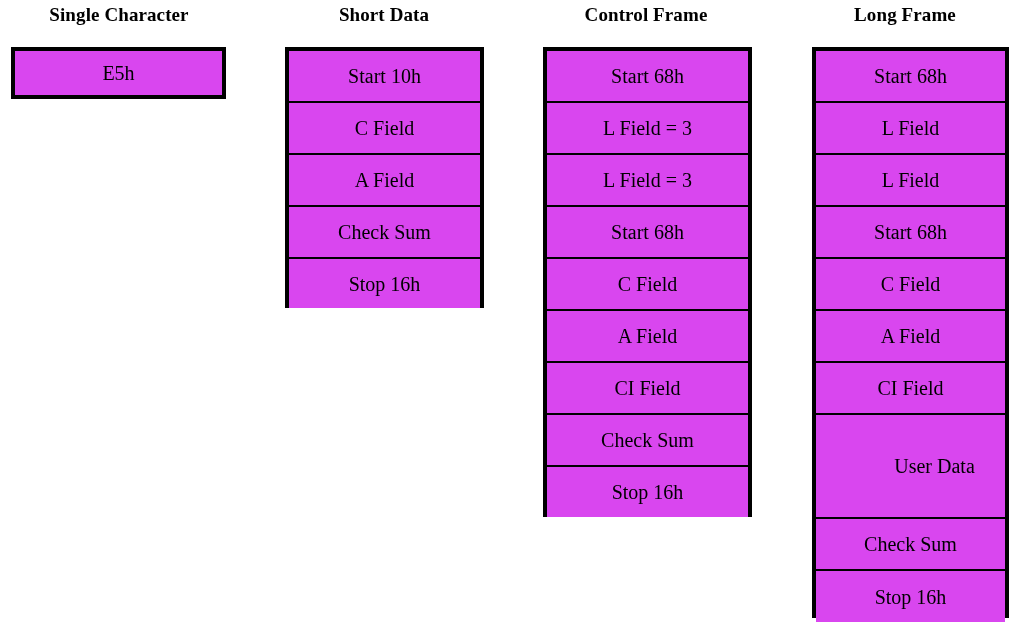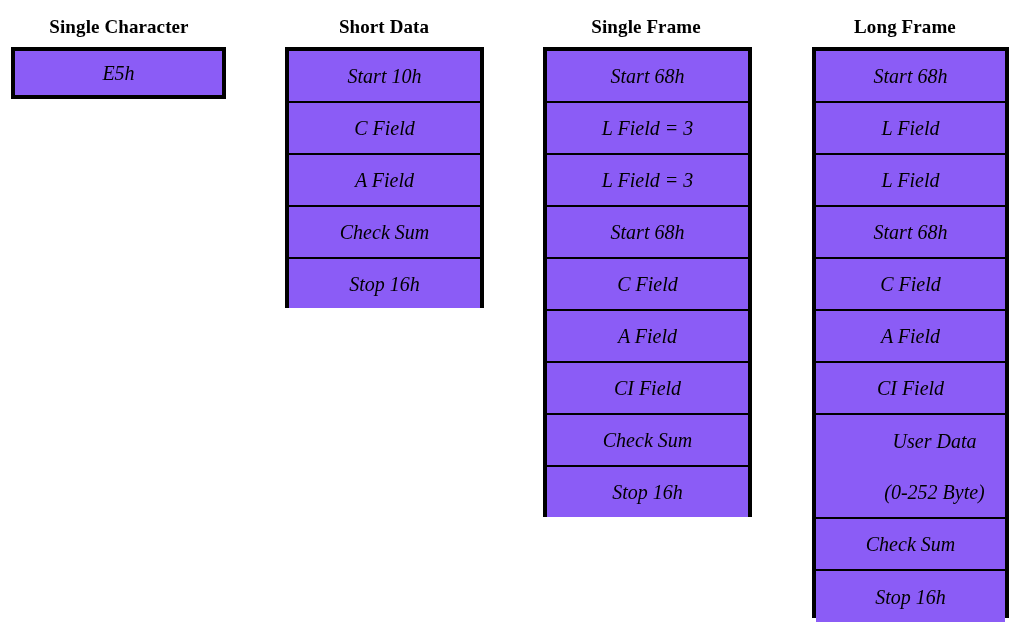--- a/index.html
+++ b/index.html
@@ -24,21 +24,21 @@
     height: 626px;
   }
 
   .column {
     position: absolute;
     top: 0;
   }
 
   .col-title {
     position: absolute;
-    top: 16px;
+    top: 4px;
     text-align: center;
     font-weight: bold;
     font-size: 19px;
     line-height: 22px;
     letter-spacing: 0.1px;
     white-space: nowrap;
     font-family: "Liberation Serif", "DejaVu Serif", serif;
   }
 
   .frame-box {
@@ -50,22 +50,21 @@
 
   .frame-row {
     box-sizing: border-box;
     border-bottom: 2px solid #000000;
     display: flex;
     align-items: center;
     justify-content: center;
     text-align: center;
     font-size: 20px;
     line-height: 26px;
-    background: #8b5cf6;
-    font-style: italic;
+    background: #d946ef;
   }
   .frame-row:last-child {
     border-bottom: none;
   }
   .frame-row.tall {
     flex-direction: column;
     justify-content: space-around;
     padding-left: 48px;
   }
   .frame-row.tall .line {
@@ -137,21 +136,21 @@
     <div class="frame-box">
       <div class="frame-row">Start 10h</div>
       <div class="frame-row">C Field</div>
       <div class="frame-row">A Field</div>
       <div class="frame-row">Check Sum</div>
       <div class="frame-row">Stop 16h</div>
     </div>
   </div>
 
   <div class="column" id="col-control">
-    <div class="col-title">Single Frame</div>
+    <div class="col-title">Control Frame</div>
     <div class="frame-box">
       <div class="frame-row">Start 68h</div>
       <div class="frame-row">L Field = 3</div>
       <div class="frame-row">L Field = 3</div>
       <div class="frame-row">Start 68h</div>
       <div class="frame-row">C Field</div>
       <div class="frame-row">A Field</div>
       <div class="frame-row">CI Field</div>
       <div class="frame-row">Check Sum</div>
       <div class="frame-row">Stop 16h</div>
@@ -163,20 +162,19 @@
     <div class="frame-box">
       <div class="frame-row">Start 68h</div>
       <div class="frame-row">L Field</div>
       <div class="frame-row">L Field</div>
       <div class="frame-row">Start 68h</div>
       <div class="frame-row">C Field</div>
       <div class="frame-row">A Field</div>
       <div class="frame-row">CI Field</div>
       <div class="frame-row tall">
         <span class="line">User Data</span>
-        <span class="line">(0-252 Byte)</span>
       </div>
       <div class="frame-row">Check Sum</div>
       <div class="frame-row">Stop 16h</div>
     </div>
   </div>
 
 </div>
 
 </body></html>

